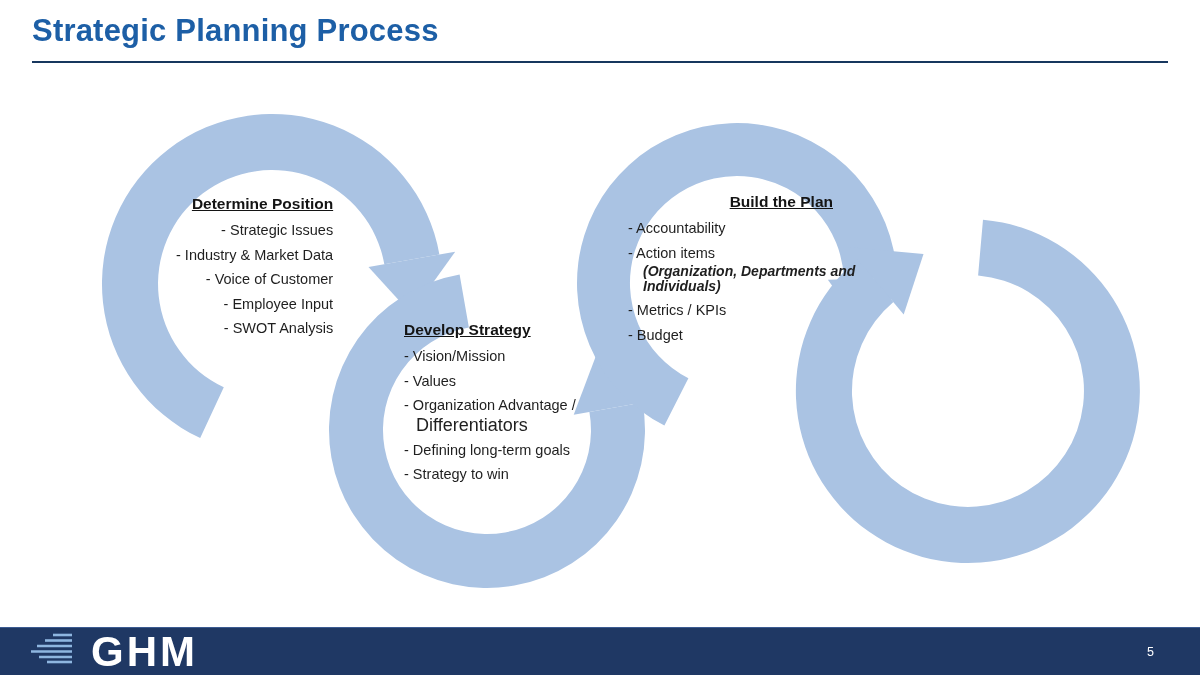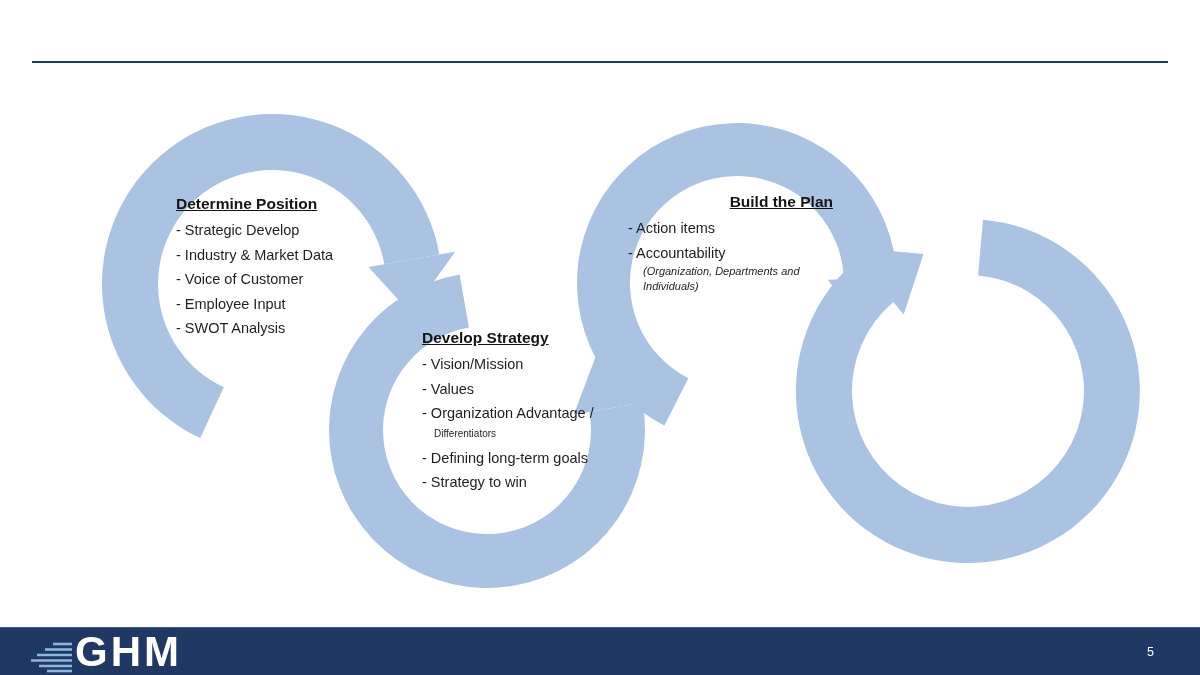--- a/index.html
+++ b/index.html
@@ -23,90 +23,95 @@
     font-size: 15.5px; font-weight: bold; text-decoration: underline;
     color: #141414; white-space: nowrap;
   }
   .step-title.centered { width: 205px; text-align: right; }
   .step-list { list-style: none; margin: 8px 0 0 0; padding: 0; }
   .step-list li {
     font-size: 14.5px; line-height: 18px; margin-bottom: 6.5px;
     white-space: nowrap; padding-left: 12px; text-indent: -12px;
   }
   .step-list li::before { content: "- "; }
-  .cont { font-size: 10px; line-height: 17px; margin: -4px 0 7px 0; padding-left: 12px; white-space: nowrap; }
-  .note { font-style: italic; font-size: 11px; line-height: 15px; padding-left: 15px; margin: -4px 0 7px 0; white-space: nowrap; }
+  .cont { font-size: 18px; line-height: 17px; margin: -4px 0 7px 0; padding-left: 12px; white-space: nowrap; }
+  .note { font-style: italic; font-size: 14px; line-height: 15px; padding-left: 15px; margin: -4px 0 7px 0; white-space: nowrap; font-weight: bold; }
 
   .footer {
     position: absolute; left: 0; bottom: 0; width: 1200px; height: 47px;
     background: #1F3864; border-top: 1px solid #3B5B92;
   }
-  .logo { position: absolute; left: 30px; top: 50%; transform: translateY(-50%); display: flex; align-items: flex-end; }
+  .logo { position: absolute; left: 30px; top: 50%; transform: translateY(-50%); display: flex; align-items: flex-start; gap: 16px; }
   .logo-lines { margin-right: 3px; display: block; }
   .logo-text { color: #ffffff; font-size: 42px; font-weight: 800; letter-spacing: 3px; line-height: 1; }
   .page-number { position: absolute; right: 46px; top: 50%; transform: translateY(-50%); color: #ffffff; font-size: 12.5px; }
 </style>
 </head>
 <body>
 
 <div class="slide">
 
+  <div class="slide-title">Strategic Planning Process</div>
   <div class="title-rule"></div>
 
   <svg class="rings" width="1200" height="675" viewBox="0 0 1200 675" aria-hidden="true">
     <g fill="#AAC3E3">
       <path d="M 200.2 438.1 A 170 170 0 1 1 439.4 254.5 L 384.3 264.2 A 114 114 0 1 0 223.8 387.3 Z"></path>
       <path d="M 455.2 251.7 L 410.9 313.5 L 368.5 267.0 Z"></path>
 
       <path d="M 459.6 274.4 A 158 158 0 1 0 642.6 402.6 L 589.4 411.9 A 104 104 0 1 1 468.9 327.6 Z"></path>
       <path d="M 658.4 399.8 L 595.6 356.8 L 573.7 414.7 Z"></path>
 
       <path d="M 664.4 425.6 A 160 160 0 1 1 896.9 277.4 L 843.9 279.3 A 107 107 0 1 0 688.4 378.3 Z"></path>
       <path d="M 912.9 276.9 L 862.4 328.7 L 827.9 279.8 Z"></path>
 
       <path d="M 983.0 219.7 A 172 172 0 1 1 857.4 259.2 L 893.4 302.1 A 116 116 0 1 0 978.1 275.4 Z"></path>
       <path d="M 847.1 247.0 L 923.5 254.0 L 903.7 314.4 Z"></path>
     </g>
   </svg>
 
-  <div class="step" style="left:176px; top:195px;">
+  <div class="step" style="left:176px; top:195px;text-align:right;">
     <div class="step-title">Determine Position</div>
     <ul class="step-list">
-      <li>Strategic Develop</li>
+      <li>Strategic Issues</li>
       <li>Industry &amp; Market Data</li>
       <li>Voice of Customer</li>
       <li>Employee Input</li>
       <li>SWOT Analysis</li>
     </ul>
   </div>
 
-  <div class="step" style="left:422px; top:321px;margin-top:8px;">
+  <div class="step" style="left:404px; top:321px;">
     <div class="step-title">Develop Strategy</div>
     <ul class="step-list">
       <li>Vision/Mission</li>
       <li>Values</li>
       <li>Organization Advantage /</li>
     </ul>
     <div class="cont">Differentiators</div>
     <ul class="step-list" style="margin-top:0;">
       <li>Defining long-term goals</li>
       <li>Strategy to win</li>
     </ul>
   </div>
 
   <div class="step" style="left:628px; top:193px;">
     <div class="step-title centered">Build the Plan</div>
     <ul class="step-list">
+      <li>Accountability</li>
       <li>Action items</li>
-      <li>Accountability</li>
     </ul>
     <div class="note">
       <div>(Organization, Departments  and</div>
       <div>Individuals)</div>
     </div>
+    <ul class="step-list" style="margin-top:0;">
+      <li>Metrics / KPIs</li>
+      <li>Budget</li>
+    </ul>
   </div>
 
 
   <div class="footer">
     <div class="logo">
       <svg class="logo-lines" width="42" height="33" viewBox="0 0 42 33" aria-hidden="true">
         <g stroke="#8EB6E0" stroke-width="2.6">
           <line x1="23" y1="4" x2="42" y2="4"></line>
           <line x1="15" y1="9.5" x2="42" y2="9.5"></line>
           <line x1="7" y1="15" x2="42" y2="15"></line>

